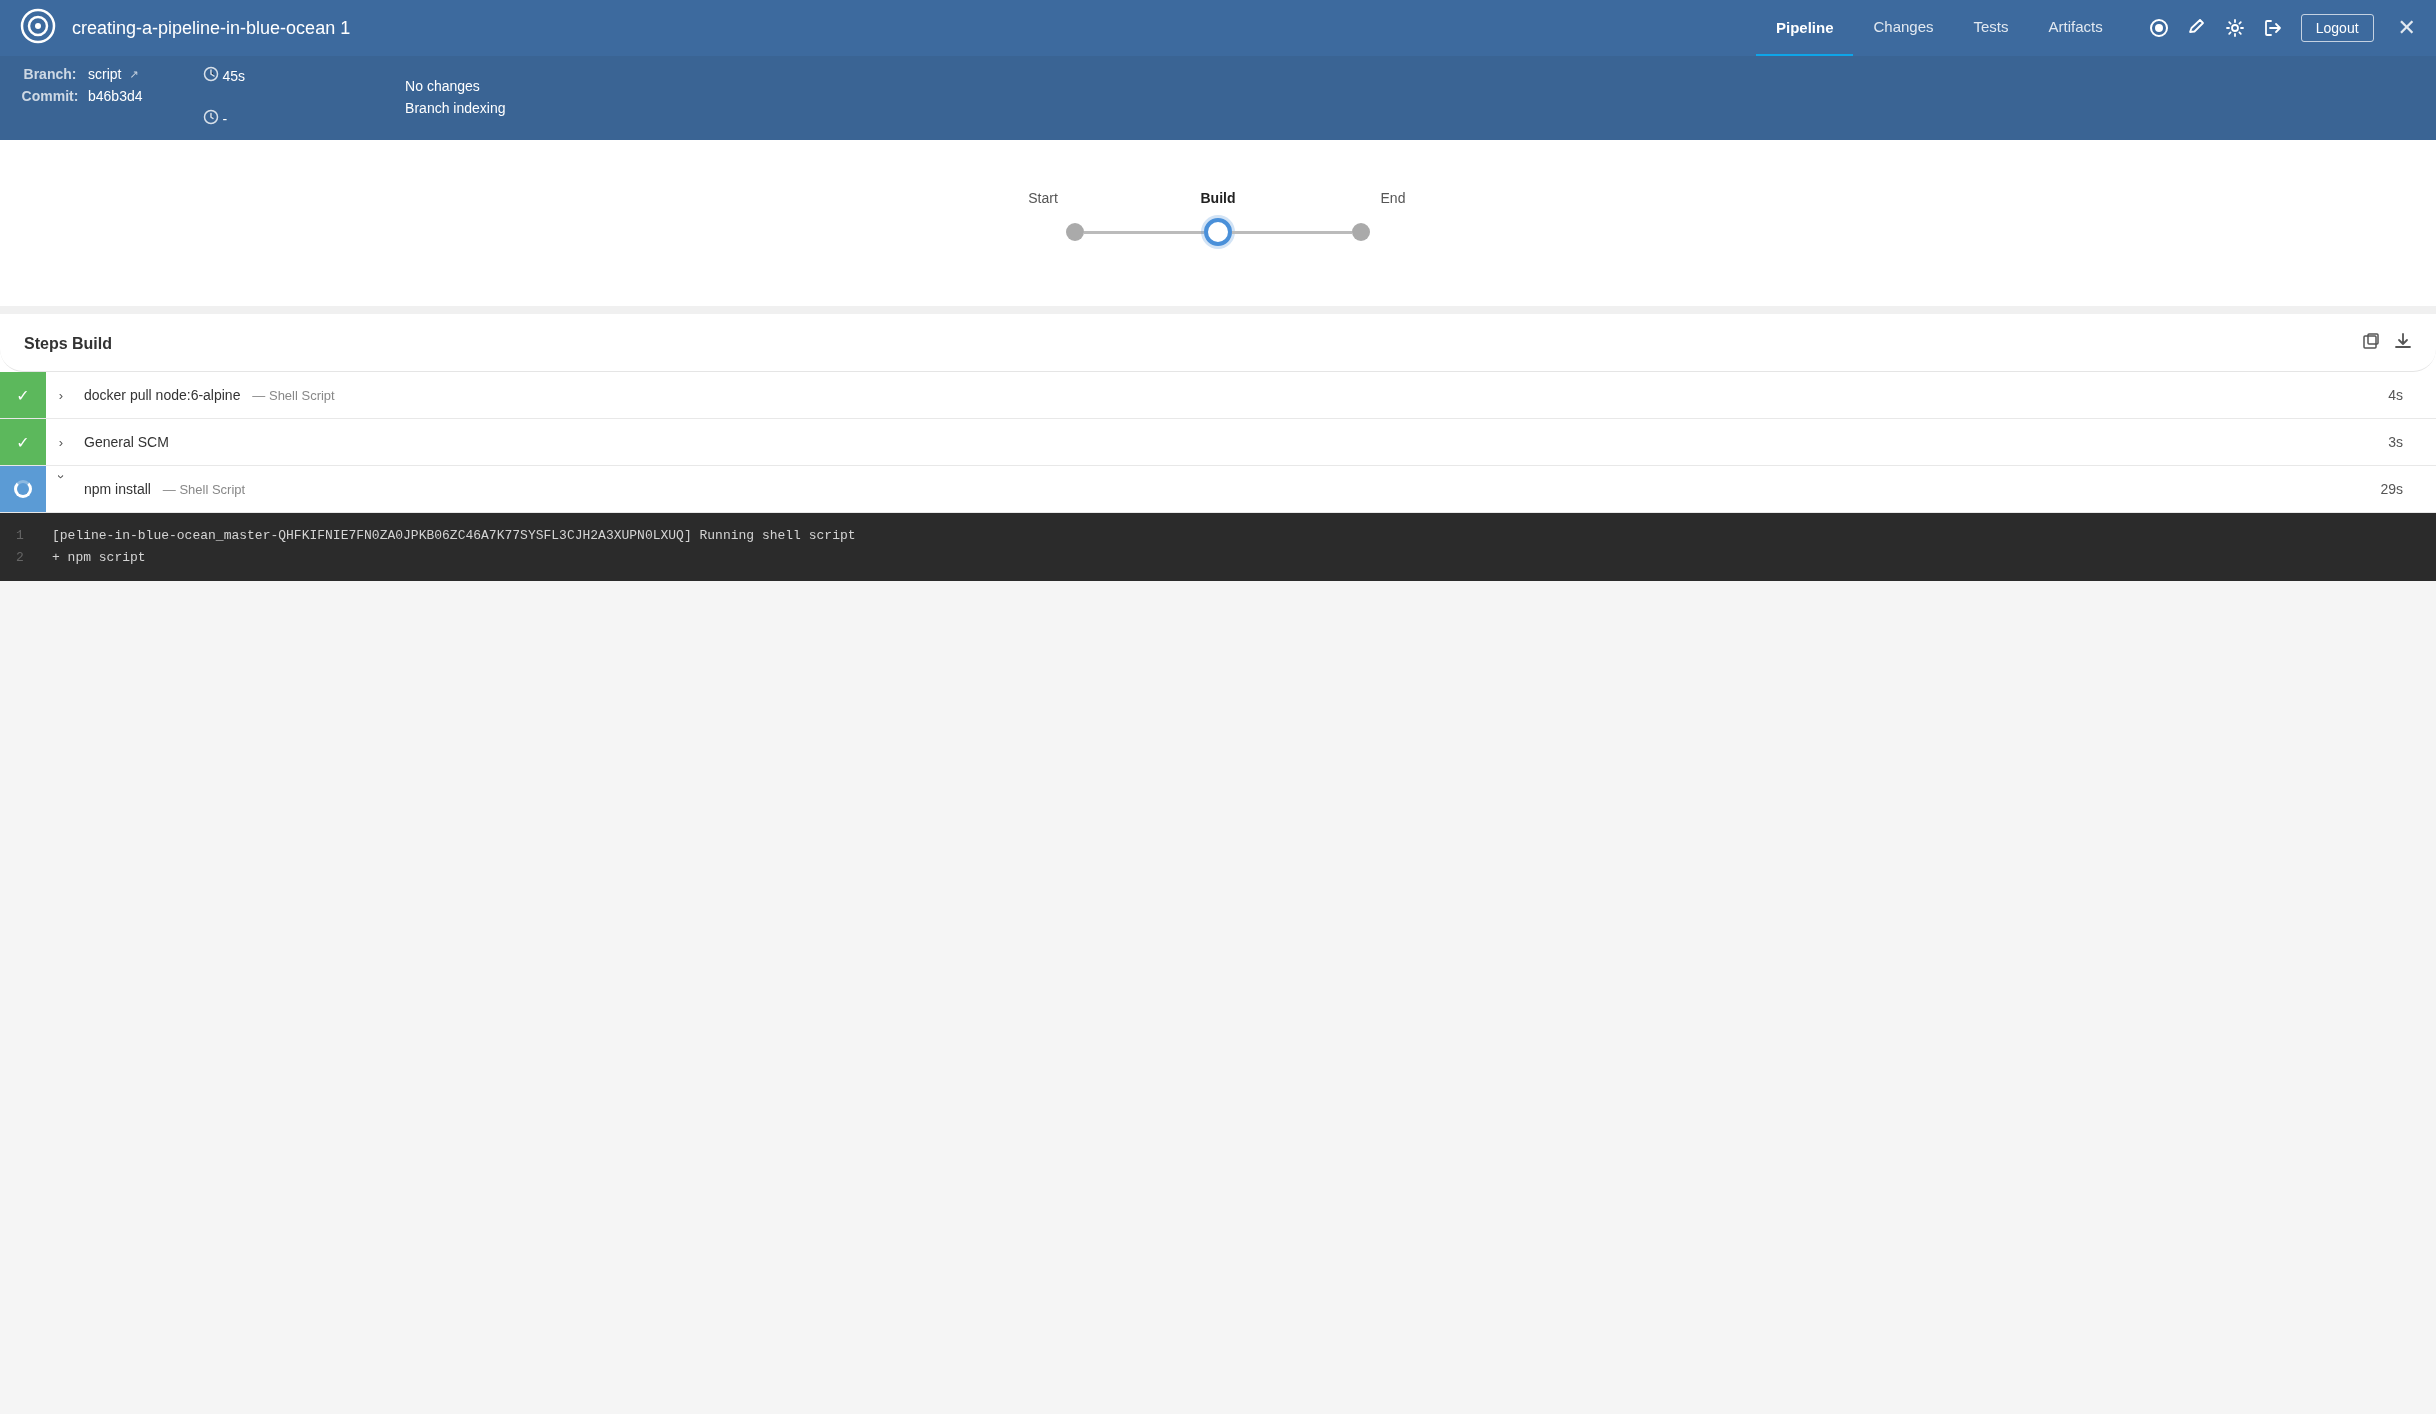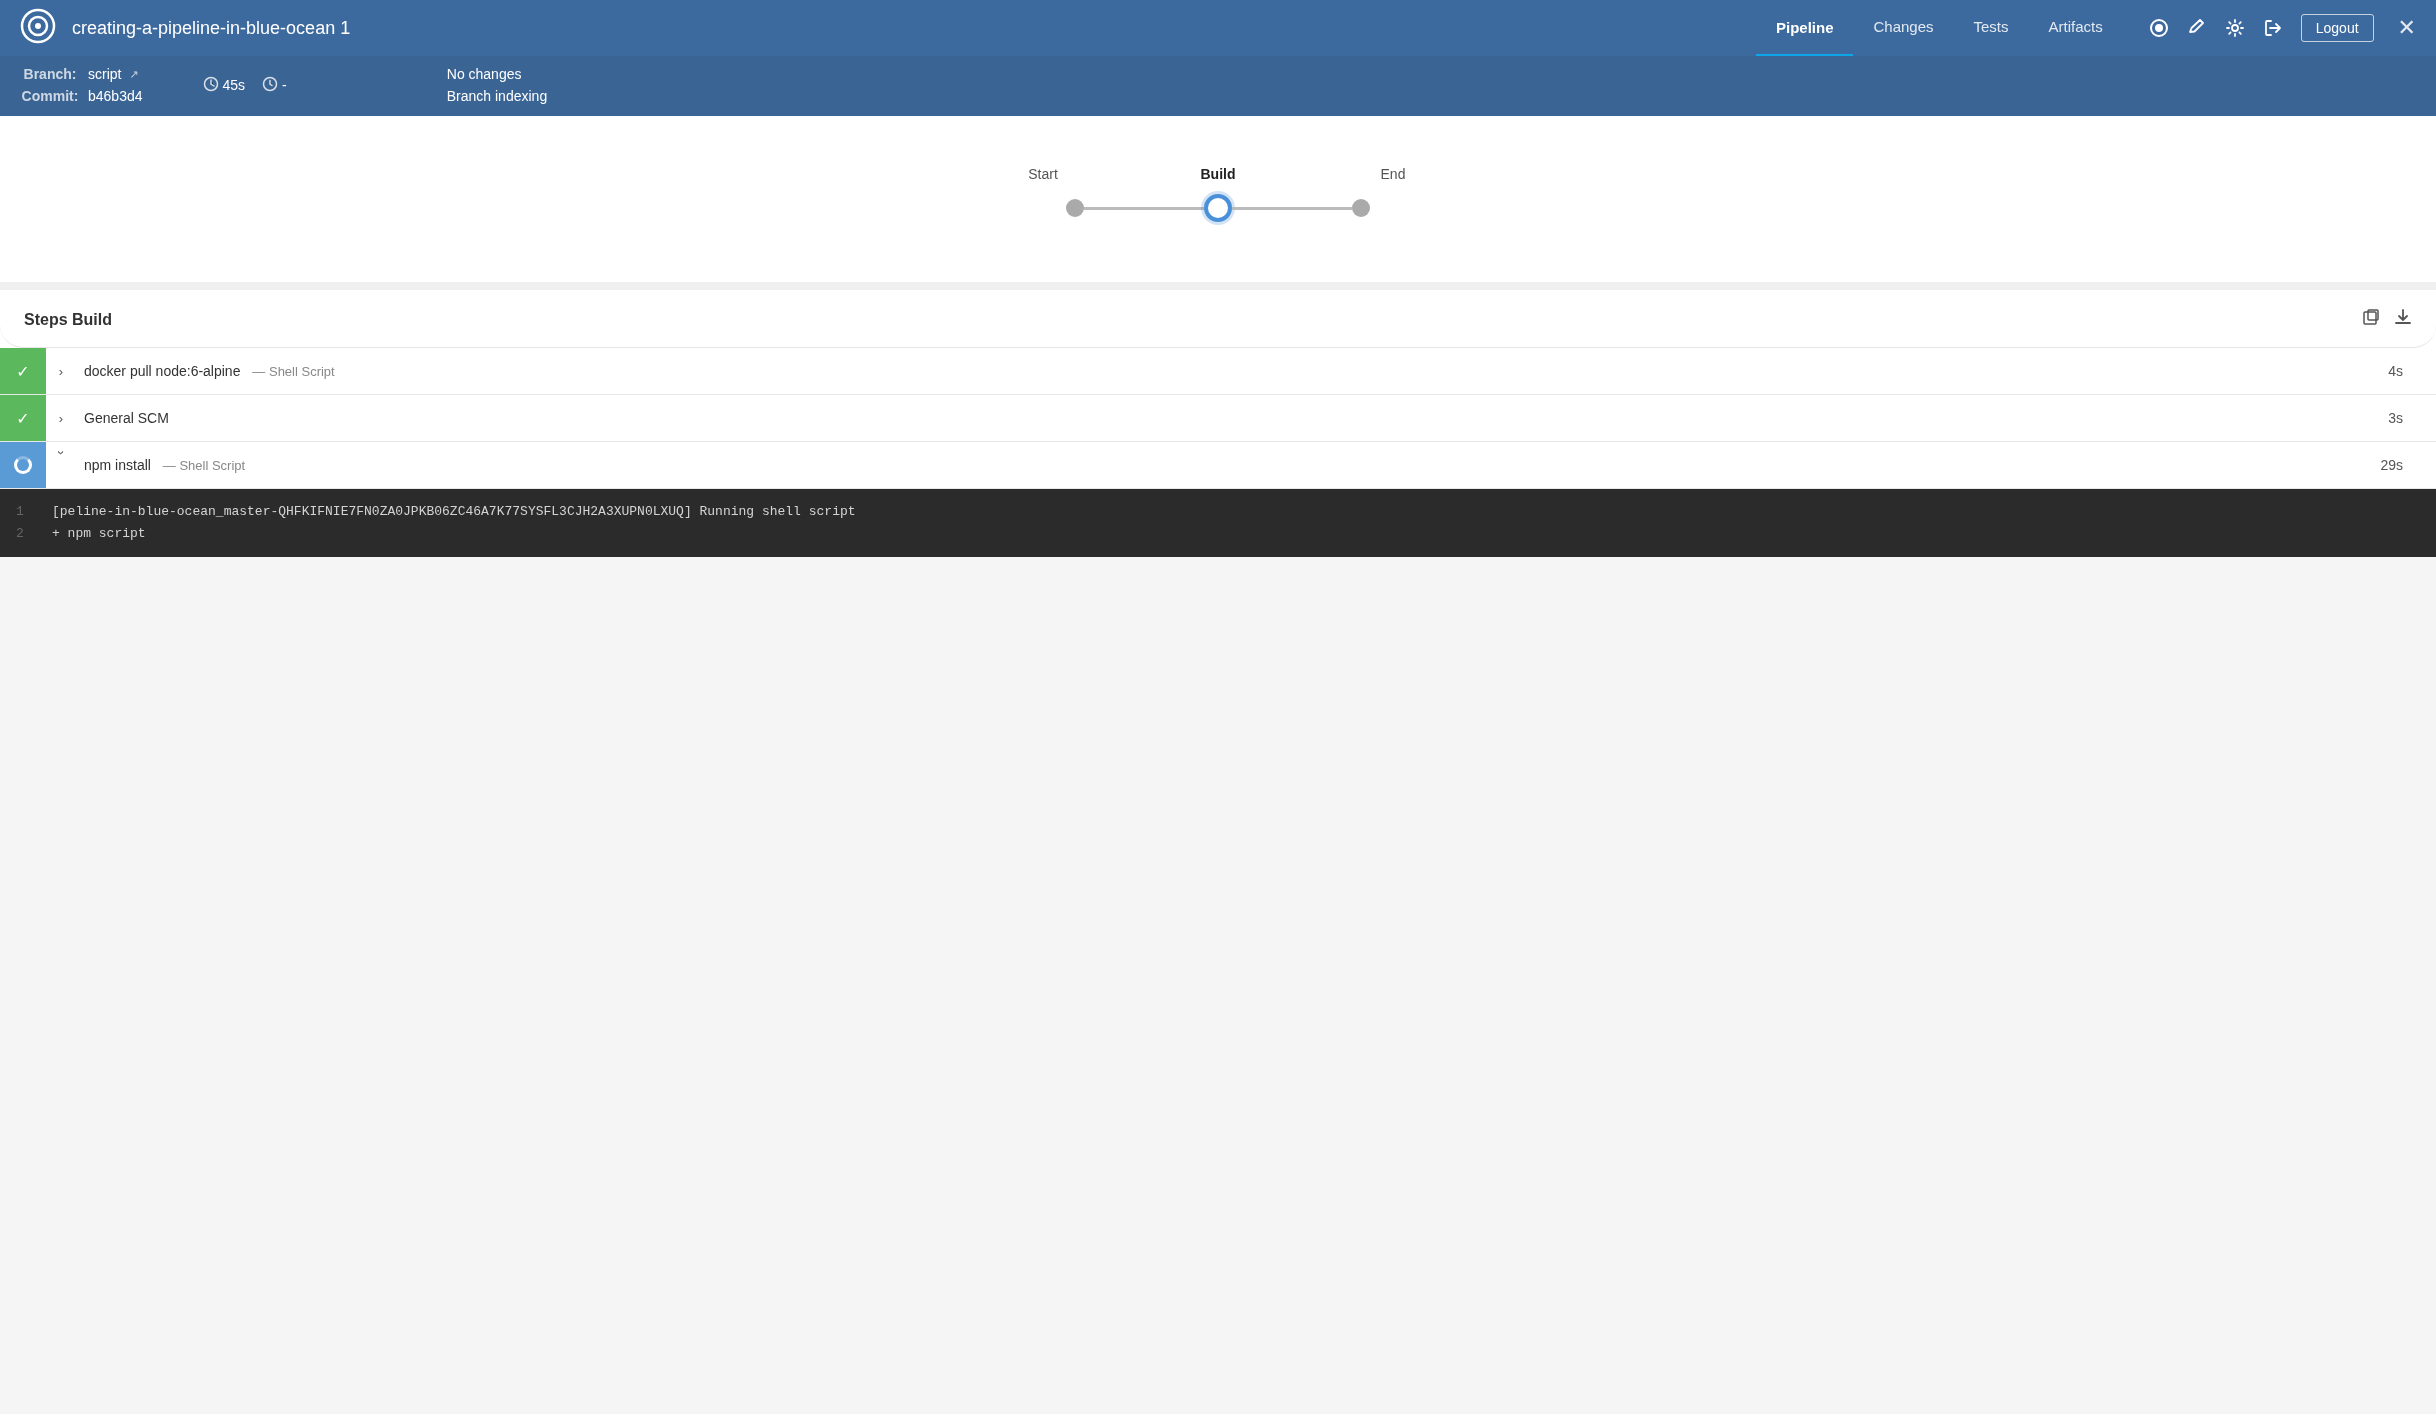--- a/index.html
+++ b/index.html
@@ -101,22 +101,22 @@
       font-size: 11px;
       opacity: 0.7;
     }
     .meta-clock {
       display: flex;
       align-items: center;
       gap: 4px;
     }
     .sub-header-middle {
       display: flex;
-      flex-direction: row;
-      gap: 17px;
+      flex-direction: column;
+      gap: 24px;
       justify-content: flex-start;
     }
     .sub-header-right {
       display: flex;
       flex-direction: column;
       gap: 6px;
       justify-content: center;
       margin-left: 100px;
     }
     .change-text { font-size: 14px; color: white; }

